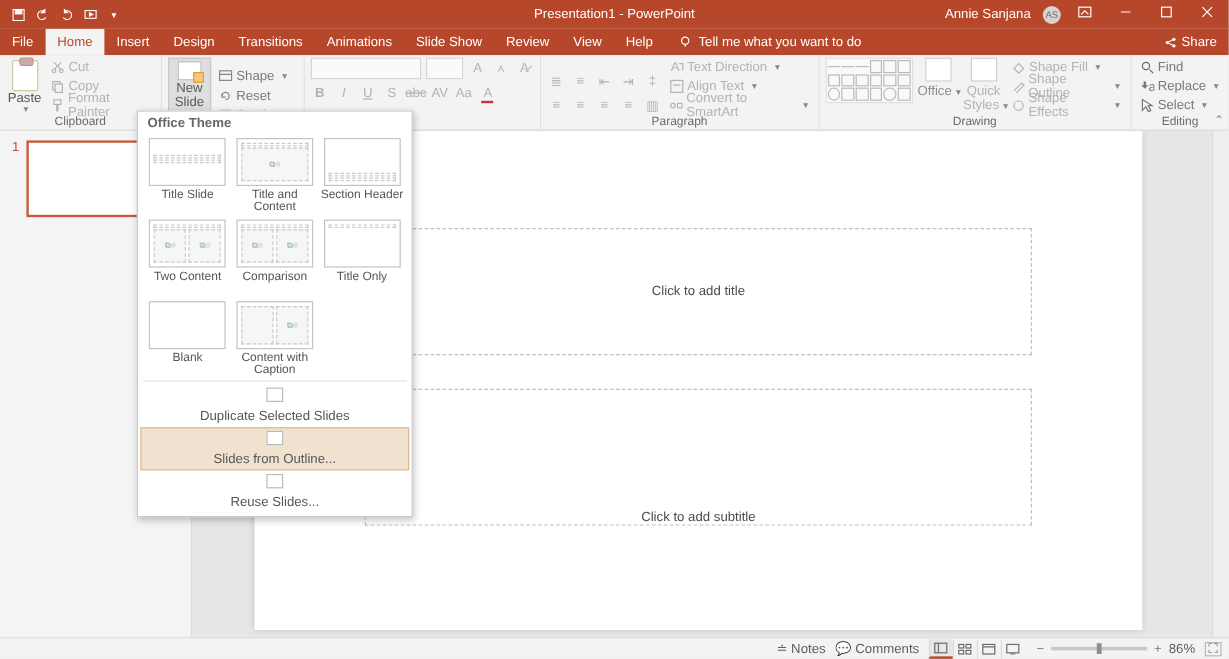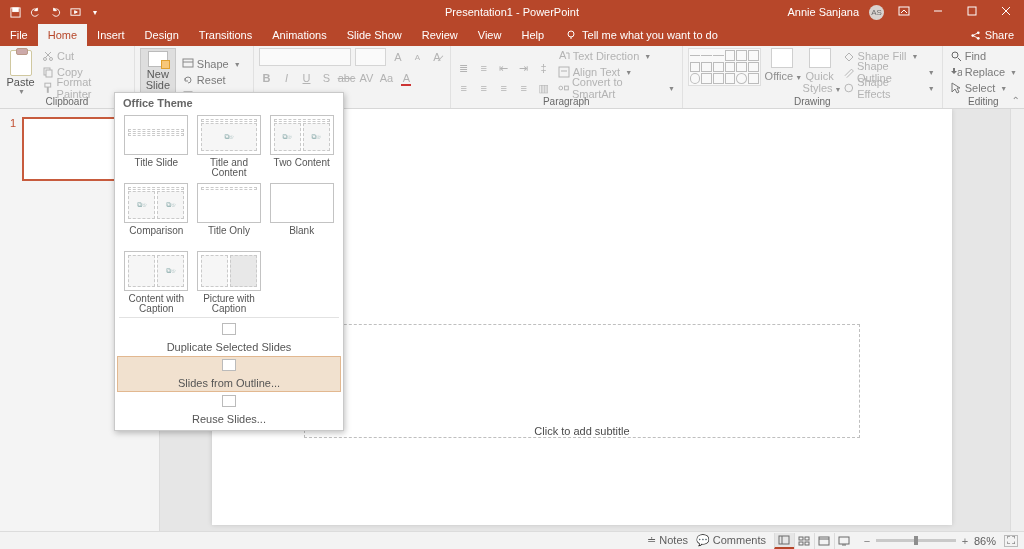--- a/index.html
+++ b/index.html
@@ -418,20 +418,23 @@
 
 <div class="workwrap">
   <div class="thumbpane">
     <div class="thumb">
       <span class="num">1</span>
       <div class="box"></div>
     </div>
   </div>
   <div class="canvas">
     <div class="slide">
+      <div class="ph title">
+          <span>Click to add title</span>
+        </div>
       <div class="ph sub">
           <span>Click to add subtitle</span>
         </div>
     </div>
   </div>
   <div class="vsb"></div>
 </div>
 
 <div class="dropdown">
   <div class="dhdr">Office Theme</div>
@@ -447,20 +450,28 @@
         <div class="thumbp">
           <div class="bar"></div>
           <div class="row">
             <div class="cbox icons"></div>
           </div>
         </div>
         <div class="lblc">Title and Content</div>
       </div>
     <div class="cell">
         <div class="thumbp">
+          <div style="flex:1"></div>
+          <div class="bar"></div>
+          <div class="bar"></div>
+        </div>
+        <div class="lblc">Section Header</div>
+      </div>
+    <div class="cell">
+        <div class="thumbp">
           <div class="bar"></div>
           <div class="row">
             <div class="cbox icons"></div>
             <div class="cbox icons"></div>
           </div>
         </div>
         <div class="lblc">Two Content</div>
       </div>
     <div class="cell">
         <div class="thumbp">
@@ -483,29 +494,20 @@
         <div class="lblc">Blank</div>
       </div>
     <div class="cell">
         <div class="thumbp">
           <div class="row">
             <div class="cbox"></div>
             <div class="cbox icons"></div>
           </div>
         </div>
         <div class="lblc">Content with Caption</div>
-      </div>
-    <div class="cell">
-        <div class="thumbp">
-          <div class="row">
-            <div class="cbox"></div>
-            <div class="cbox" style="background:#e8e8e8"></div>
-          </div>
-        </div>
-        <div class="lblc">Picture with Caption</div>
       </div>
   </div>
   <div class="sep"></div>
   <div class="mitem">
       <span class="mic"></span>
       <span>Duplicate Selected Slides</span>
     </div>
   <div class="mitem hover">
       <span class="mic"></span>
       <span>Slides from Outline...</span>

